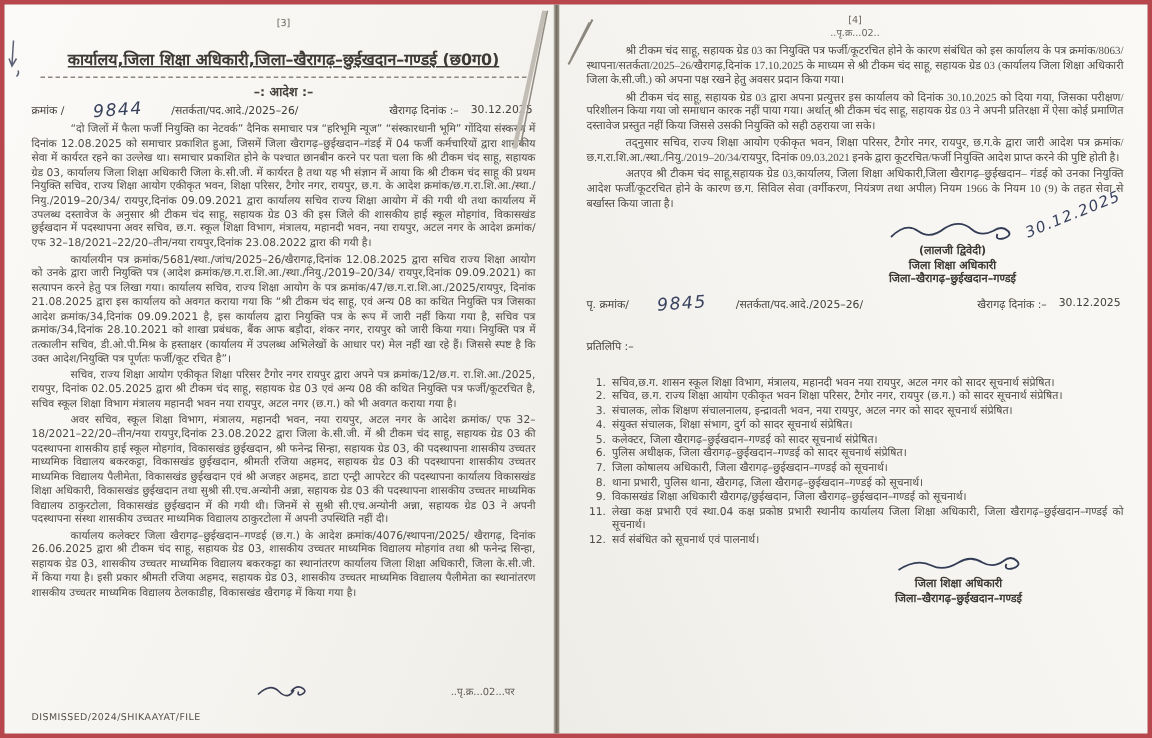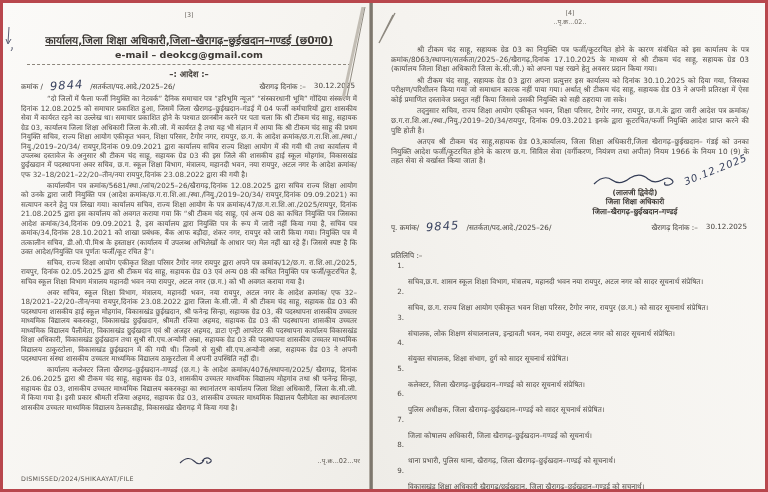--- a/index.html
+++ b/index.html
@@ -11,59 +11,58 @@
   .page{position:relative;height:100%;box-sizing:border-box;overflow:hidden;color:#4e4a45;}
   .page-left{width:366px;background:linear-gradient(115deg,#fbfaf8 0%,#f6f4f0 55%,#efede8 100%);padding:8px 12px 0 18px;}
   .divider{width:4px;height:100%;background:linear-gradient(to right,#c8c3ba,#6e685f 45%,#9d978c);}
   .page-right{flex:1;background:linear-gradient(245deg,#faf9f6 0%,#f5f3ef 60%,#eeece7 100%);padding:6px 16px 0 18px;}
   .tiny{font-size:6.4px;color:#6a655e;text-align:center;}
   .doc-title{font-size:10.6px;font-weight:bold;color:#3d3935;text-align:center;text-decoration:underline;margin-top:15px;line-height:1.25;}
   .email-line{font-size:9.5px;font-weight:bold;color:#3d3935;text-align:center;margin-top:2px;}
   .rule-dashed{border-top:1px dashed #8d877c;margin:4px 6px 2px 6px;height:1px;}
   .order-heading{font-size:8.4px;font-weight:bold;color:#45413c;text-align:center;margin:1px 0 2px 0;}
   .ref-row{display:flex;align-items:flex-end;justify-content:space-between;font-size:7.2px;color:#45413c;margin:0 2px 3px 0;}
-  .ref-left{display:flex;align-items:flex-start;gap:7px;}
+  .ref-left{display:flex;align-items:center;gap:19px;}
   .hw-number{font-size:11.5px;color:#39425e;font-style:italic;transform:rotate(-4deg);line-height:8px;letter-spacing:1px;}
   .date-part{display:flex;gap:8px;text-align:right;}
   .paras p{font-size:7.1px;line-height:9.45px;text-align:justify;text-indent:26px;margin:0 0 1.5px 0;color:#4e4a45;}
-  .bottom-row{position:absolute;left:18px;right:7px;bottom:22px;height:14px;text-decoration:underline;}
+  .bottom-row{position:absolute;left:18px;right:24px;bottom:22px;height:14px;text-decoration:underline;}
   .initials{position:absolute;left:46%;bottom:0;}
   .continue-note{position:absolute;right:2px;bottom:2px;font-size:6.6px;color:#5a554e;}
   .file-note{position:absolute;left:18px;bottom:7px;font-size:6.3px;letter-spacing:.3px;color:#55504a;}
   .corner-mark{position:absolute;pointer-events:none;}
-  .r-paras p{font-size:7.3px;line-height:9.7px;text-align:justify;text-indent:26px;margin:0 0 1.5px 0;}
+  .r-paras p{font-size:7.3px;line-height:9.7px;text-align:justify;text-indent:26px;margin:0 0 1.5px 0;font-family:Liberation Serif, serif;}
   .sig-block{position:relative;margin:4px 4px 2px auto;width:220px;text-align:center;}
   .sig-block .sig-line{font-size:7.4px;font-weight:bold;color:#3d3935;line-height:9.5px;}
   .hw-date{position:absolute;right:-4px;top:-6px;font-size:10px;font-style:italic;color:#39425e;transform:rotate(-22deg);letter-spacing:1px;}
   .ref-row2{display:flex;align-items:flex-end;justify-content:space-between;font-size:7.2px;color:#45413c;margin:6px 2px 18px 0;}
-  .copy-label{font-size:7.3px;color:#45413c;margin:1px 0 1px 0;}
+  .copy-label{font-size:7.3px;color:#45413c;margin:1px 0 15px 0;}
   .copies{margin:0;}
   .copy-item{display:flex;font-size:7.15px;line-height:9.55px;color:#4e4a45;}
   .copy-item .n{width:13px;text-align:right;margin-right:4px;flex:none;}
-  .copy-item .t{flex:1;text-align:justify;margin-top:16px;}
+  .copy-item .t{flex:1;text-align:justify;}
   .sig-block2{position:relative;margin:3px 10px 0 auto;width:200px;text-align:center;}
   svg{display:block;}
 </style>
 </head>
 <body>
 
 <div class="shot">
 
   <div class="page page-left">
     <svg class="corner-mark" style="left:0;top:22px" width="14" height="28" viewBox="0 0 14 28">
       <path d="M6 2 L5 18 M3 14 L5 19 L8 14 M9 22 q1 2 -1 4" stroke="#5b5f74" stroke-width="1" fill="none"></path>
     </svg>
     <svg class="corner-mark" style="right:2px;top:4px" width="26" height="95" viewBox="0 0 26 95">
       <path d="M22 0 L2 92" stroke="#c2bdb4" stroke-width="3" fill="none"></path>
       <path d="M24 0 L6 90" stroke="#918c82" stroke-width="1" fill="none"></path>
     </svg>
 
     <div class="tiny">[3]</div>
     <div class="doc-title">कार्यालय,जिला शिक्षा अधिकारी,जिला–खैरागढ़–छुईखदान–गण्डई (छ0ग0)</div>
-    <div class="email-line">e-mail – deokcg@gmail.com</div>
     <div class="rule-dashed"></div>
     <div class="order-heading">–: आदेश :–</div>
 
     <div class="ref-row">
       <span class="ref-left">
         <span>क्रमांक /</span>
         <span class="hw-number">9844</span>
         <span>/सतर्कता/पद.आदे./2025–26/</span>
       </span>
       <span class="date-part">
@@ -90,21 +89,21 @@
   </div>
 
   <div class="divider"></div>
 
   <div class="page page-right">
     <svg class="corner-mark" style="left:2px;top:8px" width="24" height="36" viewBox="0 0 24 36">
       <path d="M20 2 L4 32 M18 4 L6 28" stroke="#8d887f" stroke-width="1.4" fill="none"></path>
     </svg>
 
     <div class="tiny">[4]</div>
-    <div class="tiny" style="margin-bottom:19px">..पृ.क्र...02..</div>
+    <div class="tiny" style="margin-bottom:3px">..पृ.क्र...02..</div>
 
     <div class="r-paras">
       <p>श्री टीकम चंद साहू, सहायक ग्रेड 03 का नियुक्ति पत्र फर्जी/कूटरचित होने के कारण संबंधित को इस कार्यालय के पत्र क्रमांक/8063/स्थापना/सतर्कता/2025–26/खैरागढ़,दिनांक 17.10.2025 के माध्यम से श्री टीकम चंद साहू, सहायक ग्रेड 03 (कार्यालय जिला शिक्षा अधिकारी जिला के.सी.जी.) को अपना पक्ष रखने हेतु अवसर प्रदान किया गया।</p>
       <p>श्री टीकम चंद साहू, सहायक ग्रेड 03 द्वारा अपना प्रत्युत्तर इस कार्यालय को दिनांक 30.10.2025 को दिया गया, जिसका परीक्षण/परिशीलन किया गया जो समाधान कारक नहीं पाया गया। अर्थात् श्री टीकम चंद साहू, सहायक ग्रेड 03 ने अपनी प्रतिरक्षा में ऐसा कोई प्रमाणित दस्तावेज प्रस्तुत नहीं किया जिससे उसकी नियुक्ति को सही ठहराया जा सके।</p>
       <p>तद्नुसार सचिव, राज्य शिक्षा आयोग एकीकृत भवन, शिक्षा परिसर, टैगोर नगर, रायपुर, छ.ग.के द्वारा जारी आदेश पत्र क्रमांक/छ.ग.रा.शि.आ./स्था./नियु./2019–20/34/रायपुर, दिनांक 09.03.2021 इनके द्वारा कूटरचित/फर्जी नियुक्ति आदेश प्राप्त करने की पुष्टि होती है।</p>
       <p>अतएव श्री टीकम चंद साहू,सहायक ग्रेड 03,कार्यालय, जिला शिक्षा अधिकारी,जिला खैरागढ़–छुईखदान– गंडई को उनका नियुक्ति आदेश फर्जी/कूटरचित होने के कारण छ.ग. सिविल सेवा (वर्गीकरण, नियंत्रण तथा अपील) नियम 1966 के नियम 10 (9) के तहत सेवा से बर्खास्त किया जाता है।</p>
     </div>
 
     <div class="sig-block">
       <span class="hw-date">30.12.2025</span>

